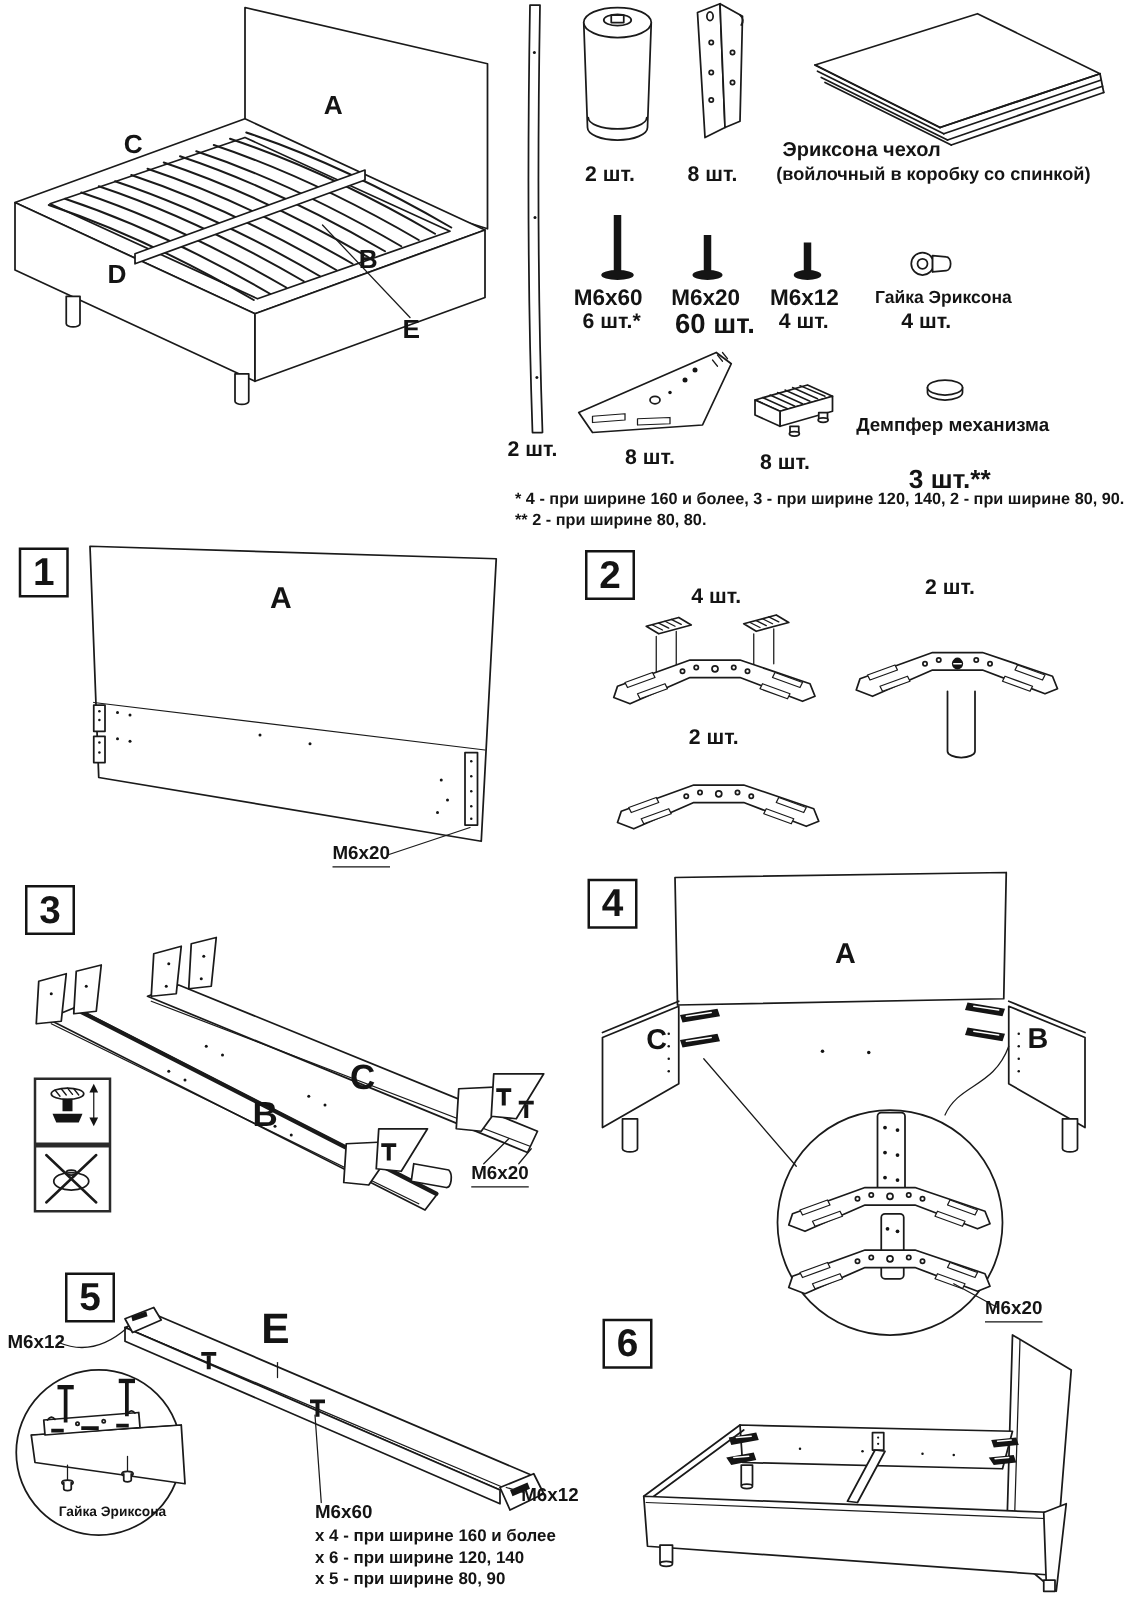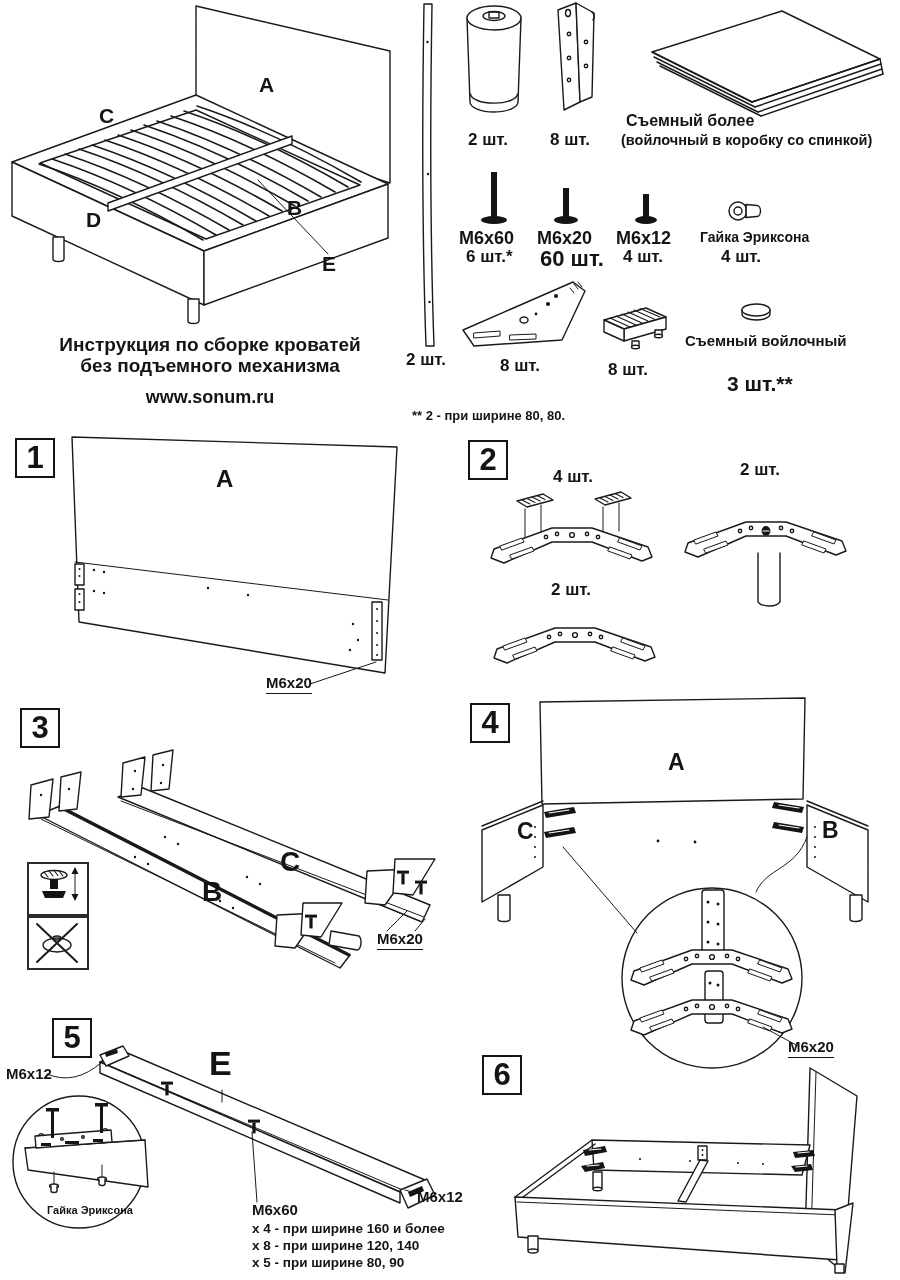--- a/index.html
+++ b/index.html
@@ -70,25 +70,20 @@
     <path d="M53,237 h11 v22 a5.5,2.5 0 0 1 -11,0 Z"></path>
     <path d="M188,299 h11 v22 a5.5,2.5 0 0 1 -11,0 Z"></path>
     <line class="thin" x1="258" y1="180" x2="328" y2="254"></line>
   </svg>
   <span class="lbl" style="left:259,top:73px;left:259px;top:73px;font-size:21px">A</span>
   <span class="lbl" style="left:99px;top:104px;font-size:21px">C</span>
   <span class="lbl" style="left:86px;top:208px;font-size:21px">D</span>
   <span class="lbl" style="left:287px;top:196px;font-size:21px">B</span>
   <span class="lbl" style="left:322px;top:252px;font-size:21px">E</span>
 
-  <div class="lbl ctr" style="left:40px;top:334px;width:340px;font-size:19px">
-    <div>Инструкция по сборке кроватей</div>
-    <div>без подъемного механизма</div>
-  </div>
-  <div class="lbl ctr" style="left:40px;top:387px;width:340px;font-size:18px">www.sonum.ru</div>
 
   <svg class="draw" style="left:413px;top:2px" width="30" height="346" viewBox="0 0 30 346">
     <path d="M11,2 L19,2 C17,120 17,230 21,344 L13,344 C9,230 9,120 11,2 Z"></path>
     <circle cx="14.5" cy="40" r="1.2" class="k"></circle>
       <circle cx="15" cy="172" r="1.2" class="k"></circle>
       <circle cx="16.5" cy="300" r="1.2" class="k"></circle>
   </svg>
   <span class="lbl" style="left:406px;top:350px;font-size:17px">2 шт.</span>
 
   <svg class="draw" style="left:462px;top:3px" width="64" height="120" viewBox="0 0 64 120">
@@ -112,21 +107,21 @@
       <circle cx="38" cy="66" r="1.7" class="n"></circle>
   </svg>
   <span class="lbl" style="left:550px;top:130px;font-size:17px">8 шт.</span>
 
   <svg class="draw" style="left:640px;top:5px" width="250" height="126" viewBox="0 0 250 126">
     <polygon points="12,47 142,6 240,54 112,97"></polygon>
     <path class="n" d="M112,97 L240,54 M115,102 L241,59 M118,107 L242,64 M121,111 L243,69"></path>
     <path class="n" d="M12,47 L112,97 M14,52 L115,102 M17,57 L118,107 M20,61 L121,111"></path>
     <path class="n" d="M240,54 L243,69"></path>
   </svg>
-  <span class="lbl" style="left:626px;top:112px;font-size:16px">Съемный более</span>
+  <span class="lbl" style="left:626px;top:112px;font-size:16px">Эриксона чехол</span>
   <span class="lbl" style="left:621px;top:132px;font-size:14.5px">(войлочный в коробку со спинкой)</span>
 
   <svg class="draw" style="left:477px;top:172px" width="34" height="54" viewBox="0 0 34 54">
     <rect x="14" y="0" width="6" height="45" class="k"></rect>
       <ellipse cx="17" cy="48" rx="13" ry="4" class="k"></ellipse>
   </svg>
   <span class="lbl" style="left:459px;top:228px;font-size:18px">M6x60</span>
   <span class="lbl" style="left:466px;top:247px;font-size:17px">6 шт.*</span>
 
   <svg class="draw" style="left:549px;top:188px" width="34" height="38" viewBox="0 0 34 38">
@@ -173,23 +168,24 @@
       <ellipse cx="37.5" cy="44" rx="4" ry="1.8"></ellipse>
     <rect x="57" y="27" width="7" height="5"></rect>
       <ellipse cx="60.5" cy="33" rx="4" ry="1.8"></ellipse>
   </svg>
   <span class="lbl" style="left:608px;top:360px;font-size:17px">8 шт.</span>
 
   <svg class="draw" style="left:737px;top:301px" width="38" height="24" viewBox="0 0 38 24">
     <path d="M5,9 L5,13 A14,6 0 0 0 33,13 L33,9"></path>
     <ellipse cx="19" cy="9" rx="14" ry="6"></ellipse>
   </svg>
-  <span class="lbl" style="left:685px;top:333px;font-size:15px">Съемный войлочный</span>
+  <span class="lbl" style="left:685px;top:333px;font-size:15px">Демпфер механизма</span>
   <span class="lbl" style="left:727px;top:372px;font-size:21px">3 шт.**</span>
 
+  <span class="lbl" style="left:412px;top:392px;font-size:13px">* 4 - при ширине 160 и более, 3 - при ширине 120, 140, 2 - при ширине 80, 90.</span>
   <span class="lbl" style="left:412px;top:409px;font-size:13px">** 2 - при ширине 80, 80.</span>
 
   <div class="stepbox" style="left:15px;top:438px">
       <span>1</span>
     </div>
   <svg class="draw" style="left:58px;top:428px" width="372" height="272" viewBox="0 0 372 272">
     <polygon points="14,9 339,19 327,245 21,194"></polygon>
     <line class="thin" x1="17" y1="134" x2="330" y2="172"></line>
     <rect x="17" y="136" width="9" height="21"></rect>
       <rect x="17" y="161" width="9" height="21"></rect>
@@ -397,21 +393,21 @@
       <path d="M94,139 L94,144 a3,1.5 0 0 0 6,0 L100,139"></path>
 
     <path class="thin" d="M252,162 L247,92"></path>
   </svg>
   <span class="lbl" style="left:209px;top:1044px;font-size:34px">E</span>
   <span class="lbl" style="left:6px;top:1066px;font-size:15px">M6x12</span>
   <span class="lbl" style="left:417px;top:1189px;font-size:15px">M6x12</span>
   <span class="lbl" style="left:47px;top:1204px;font-size:11px">Гайка Эриксона</span>
   <span class="lbl" style="left:252px;top:1202px;font-size:15px">M6x60</span>
   <span class="lbl" style="left:252px;top:1221px;font-size:13.5px">x 4 - при ширине 160 и более</span>
-  <span class="lbl" style="left:252px;top:1238px;font-size:13.5px">x 8 - при ширине 120, 140</span>
+  <span class="lbl" style="left:252px;top:1238px;font-size:13.5px">x 6 - при ширине 120, 140</span>
   <span class="lbl" style="left:252px;top:1255px;font-size:13.5px">x 5 - при ширине 80, 90</span>
 
   <div class="stepbox" style="left:482px;top:1055px">
       <span>6</span>
     </div>
   <svg class="draw" style="left:505px;top:1060px" width="390" height="216" viewBox="0 0 390 216">
 
     <polygon points="305,8 352,36 338,212 300,180"></polygon>
     <line class="thin" x1="311" y1="12" x2="306" y2="176"></line>
 

